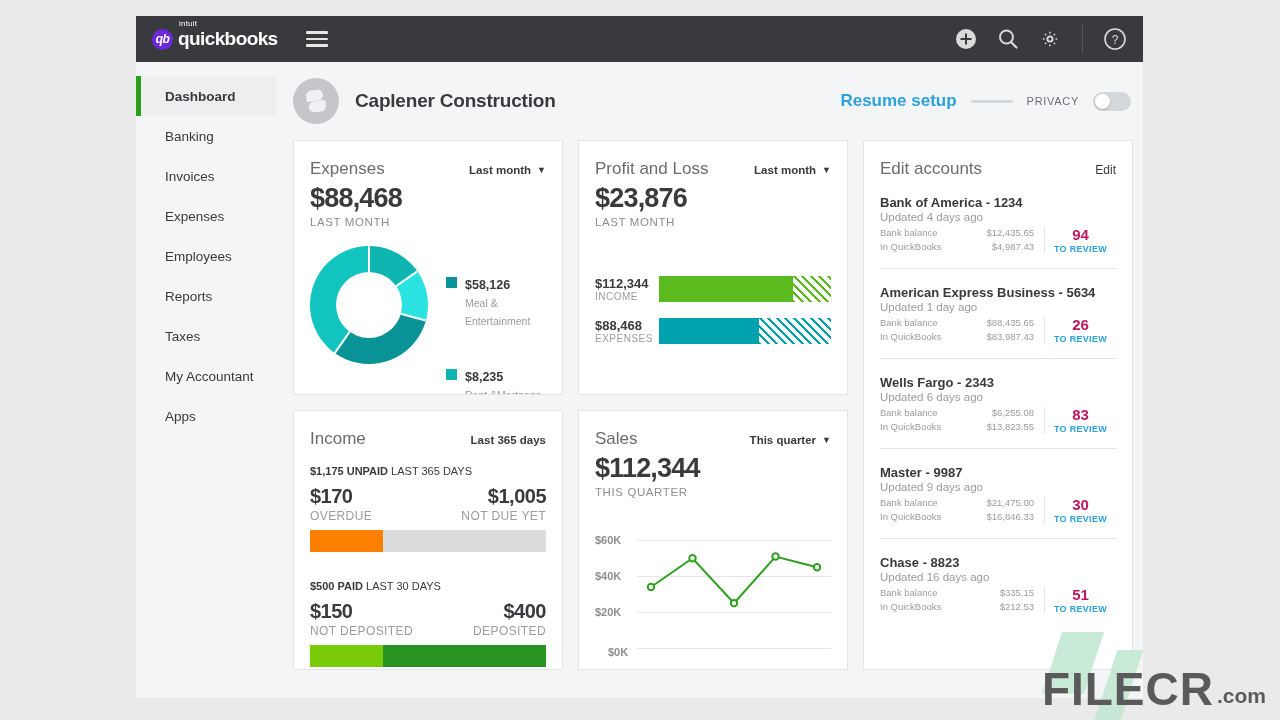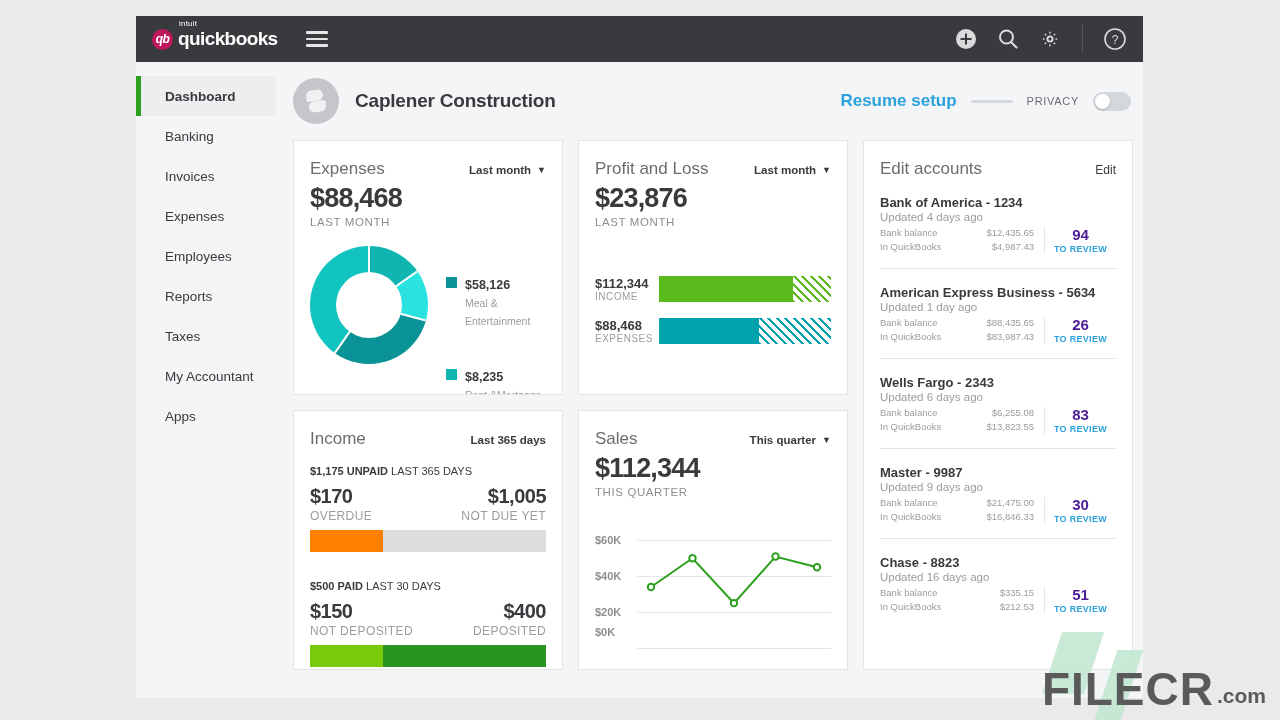--- a/index.html
+++ b/index.html
@@ -30,21 +30,21 @@
   }
 
   
   #topbar {
     height: 46px; background: #393a3d;
     display: flex; align-items: center; padding: 0 16px;
   }
   .logo-wrap { display: flex; align-items: center; }
   .qb-badge {
     width: 21px; height: 21px; border-radius: 50%;
-    background: #be185d; color: #fff;
+    background: #6d28d9; color: #fff;
     font-size: 12px; font-weight: bold; font-style: italic;
     display: flex; align-items: center; justify-content: center;
     letter-spacing: -0.5px;
   }
   .logo-txt { margin-left: 5px; position: relative; }
   .logo-intuit { position: absolute; top: -9px; left: 1px; color: #fff; font-size: 8px; letter-spacing: .2px; }
   .logo-qbname { color: #fff; font-size: 19px; font-weight: bold; letter-spacing: -0.6px; }
   .hamburger { margin-left: 28px; width: 22px; display: flex; flex-direction: column; gap: 4px; cursor: pointer; }
   .hamburger i { display: block; height: 2.5px; background: #e6e6e6; border-radius: 1px; }
   .top-right { margin-left: auto; display: flex; align-items: center; gap: 18px; }
@@ -159,21 +159,21 @@
   .bank-item + .bank-item { border-top: 1px solid #e3e5e8; margin-top: 14px; }
   .bank-name { font-size: 13px; font-weight: bold; color: #393a3d; }
   .bank-upd { font-size: 11.5px; color: #9b9c9f; margin-top: 1px; }
   .bank-rows { display: flex; margin-top: 3px; align-items: center; }
   .bank-left { flex: 1; }
   .bank-line { display: flex; justify-content: space-between; font-size: 9.5px; color: #9b9c9f; line-height: 14px; }
   .bank-review {
     width: 72px; flex: 0 0 72px; text-align: center;
     border-left: 1px solid #e3e5e8; margin-left: 10px;
   }
-  .bank-count { font-size: 15px; font-weight: bold; color: #4c1d95; line-height: 16px; }
+  .bank-count { font-size: 15px; font-weight: bold; color: #be185d; line-height: 16px; }
   .bank-toreview { font-size: 9px; font-weight: bold; color: #2ca2dd; letter-spacing: .3px; margin-top: 1px; }
 </style>
 </head>
 <body>
 
 <div class="wm-slash" style="right:148px; bottom:0px; width:26px; height:70px;"></div>
 <div class="wm-slash" style="right:186px; bottom:26px; width:42px; height:62px;"></div>
 <div id="watermark">
   <span class="wm-text">FILECR</span>
   <span class="wm-com">.com</span>
@@ -513,21 +513,21 @@
           <div class="card-amount">$112,344</div>
           <div class="card-sub">THIS QUARTER</div>
           <div id="sales-chart">
               <div class="grid-line" style="top: 28.3529px;"></div>
               <div class="y-tick" style="top: 28.3529px;">$60K</div>
               <div class="grid-line" style="top: 64.2353px;"></div>
               <div class="y-tick" style="top: 64.2353px;">$40K</div>
               <div class="grid-line" style="top: 100.118px;"></div>
               <div class="y-tick" style="top: 100.118px;">$20K</div>
               <div class="grid-line" style="top: 136px;"></div>
-              <div class="y-tick" style="top: 120px;">$0K</div>
+              <div class="y-tick" style="top: 140px; margin-left: 13px;">$0K</div>
               <svg width="238" height="152" style="position: absolute; left: 0px; top: 0px;">
                 <path d="M56 75 L97.5 46.29411764705881 L139 91.1470588235294 L180.5 44.5 L222 55.26470588235294" fill="none" stroke="#2ca01c" stroke-width="2"></path>
                 <circle cx="56" cy="75" r="3.2" fill="#ffffff" stroke="#2ca01c" stroke-width="2"></circle>
                 <circle cx="97.5" cy="46.29411764705881" r="3.2" fill="#ffffff" stroke="#2ca01c" stroke-width="2"></circle>
                 <circle cx="139" cy="91.1470588235294" r="3.2" fill="#ffffff" stroke="#2ca01c" stroke-width="2"></circle>
                 <circle cx="180.5" cy="44.5" r="3.2" fill="#ffffff" stroke="#2ca01c" stroke-width="2"></circle>
                 <circle cx="222" cy="55.26470588235294" r="3.2" fill="#ffffff" stroke="#2ca01c" stroke-width="2"></circle>
               </svg>
             </div>
         </div>

